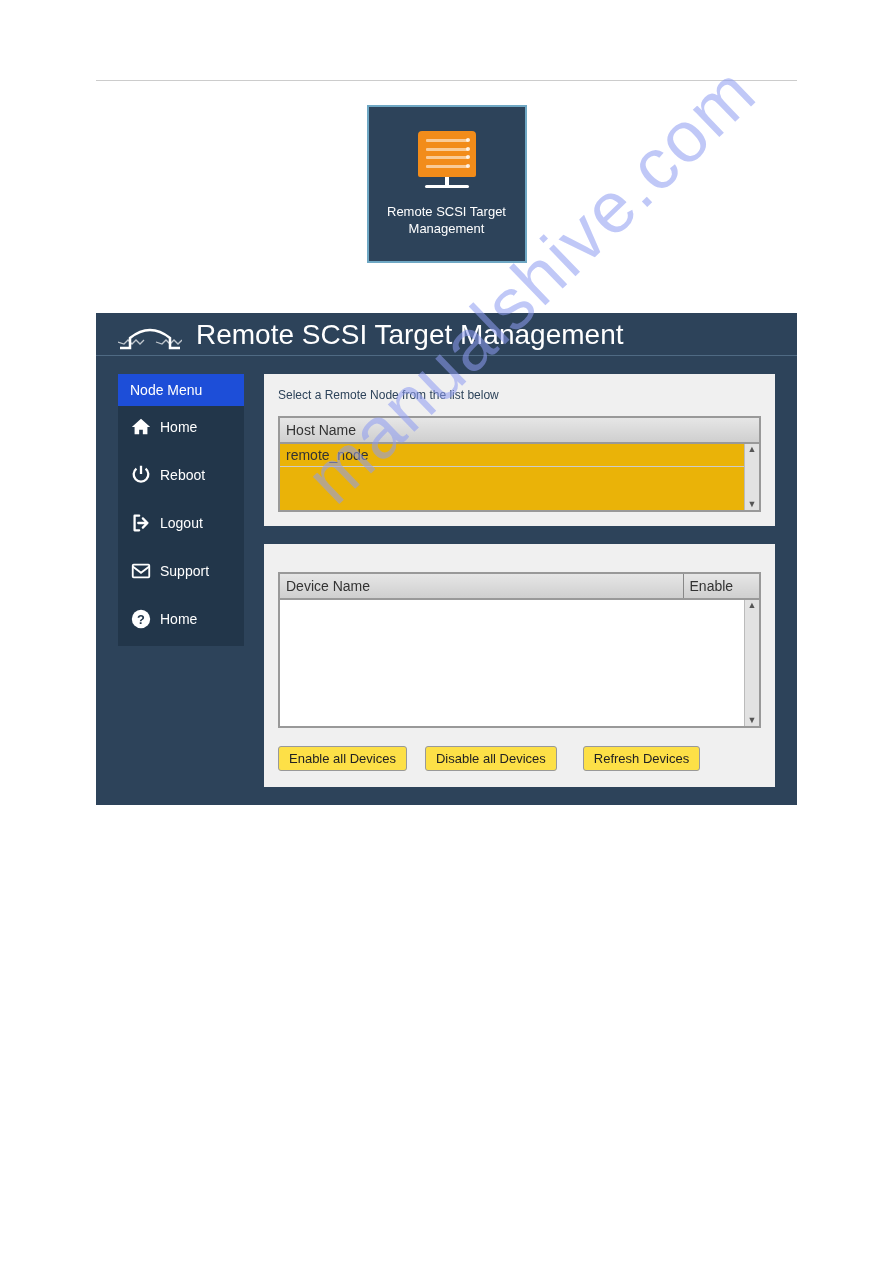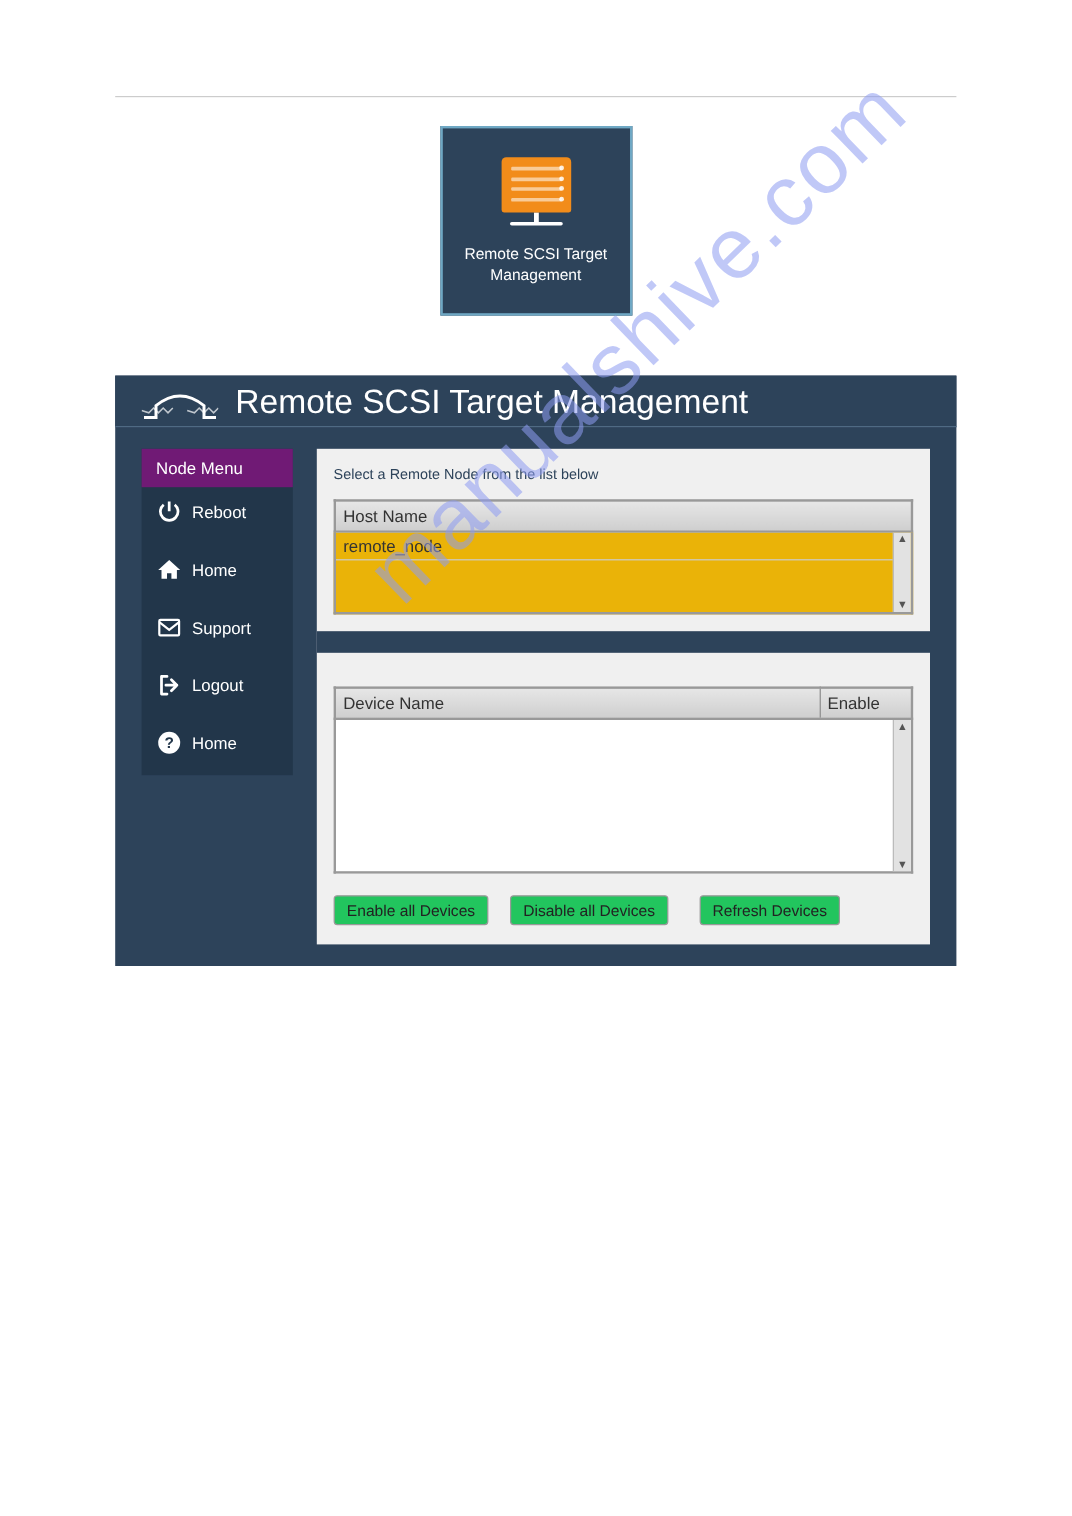--- a/index.html
+++ b/index.html
@@ -102,21 +102,21 @@
   }
 
   
   .sidebar {
     width: 126px;
     background: #22364a;
     color: #fff;
     flex-shrink: 0;
   }
   .sidebar-title {
-    background: #701a75;
+    background: #1d4ed8;
     padding: 8px 12px;
     font-size: 14px;
   }
   .sb-item {
     display: flex;
     align-items: center;
     gap: 8px;
     padding: 10px 12px 16px 12px;
     font-size: 14px;
     cursor: pointer;
@@ -202,21 +202,21 @@
   }
   .buttons-row {
     display:flex;
     gap: 18px;
     margin-top: 18px;
   }
   .btn {
     font-family: Arial, sans-serif;
     font-size: 13px;
     padding: 4px 10px;
-    background: #22c55e;
+    background: #fde047;
     border: 1px solid #999;
     border-radius: 3px;
     cursor: pointer;
     color:#222;
   }
   .gap-between {
     height: 18px;
     background:#2d435a;
     margin: 14px -14px;
   }
@@ -272,53 +272,53 @@
   </div>
 
   <div class="app-body">
 
     <div class="sidebar">
       <div class="sidebar-title">Node Menu</div>
 
       <div class="sb-item">
         <span class="sb-icon">
           <svg viewBox="0 0 24 24">
+              <path d="M12 3 L2 12h3v8h5v-5h4v5h5v-8h3z"></path>
+            </svg>
+        </span>
+        <span>Home</span>
+      </div>
+
+      <div class="sb-item">
+        <span class="sb-icon">
+          <svg viewBox="0 0 24 24">
               <path d="M12 2v9h0M12 2v9" stroke="#fff" stroke-width="2.5"></path>
               <path d="M7 5a8 8 0 1 0 10 0" fill="none" stroke="#fff" stroke-width="2.5"></path>
             </svg>
         </span>
         <span>Reboot</span>
       </div>
 
       <div class="sb-item">
         <span class="sb-icon">
           <svg viewBox="0 0 24 24">
-              <path d="M12 3 L2 12h3v8h5v-5h4v5h5v-8h3z"></path>
-            </svg>
-        </span>
-        <span>Home</span>
+              <path d="M10 4H5v16h5M14 7l5 5-5 5M19 12H9" fill="none" stroke="#fff" stroke-width="2.5" stroke-linecap="round" stroke-linejoin="round"></path>
+            </svg>
+        </span>
+        <span>Logout</span>
       </div>
 
       <div class="sb-item">
         <span class="sb-icon">
           <svg viewBox="0 0 24 24">
               <rect x="3" y="5" width="18" height="14" rx="1" fill="none" stroke="#fff" stroke-width="2"></rect>
               <path d="M3 7l9 7 9-7" fill="none" stroke="#fff" stroke-width="2"></path>
             </svg>
         </span>
         <span>Support</span>
-      </div>
-
-      <div class="sb-item">
-        <span class="sb-icon">
-          <svg viewBox="0 0 24 24">
-              <path d="M10 4H5v16h5M14 7l5 5-5 5M19 12H9" fill="none" stroke="#fff" stroke-width="2.5" stroke-linecap="round" stroke-linejoin="round"></path>
-            </svg>
-        </span>
-        <span>Logout</span>
       </div>
 
       <div class="sb-item">
         <span class="sb-icon">
           <svg viewBox="0 0 24 24">
               <circle cx="12" cy="12" r="10"></circle>
               <text x="12" y="17" text-anchor="middle" font-size="14" fill="#22364a" font-weight="bold">?</text>
             </svg>
         </span>
         <span>Home</span>

